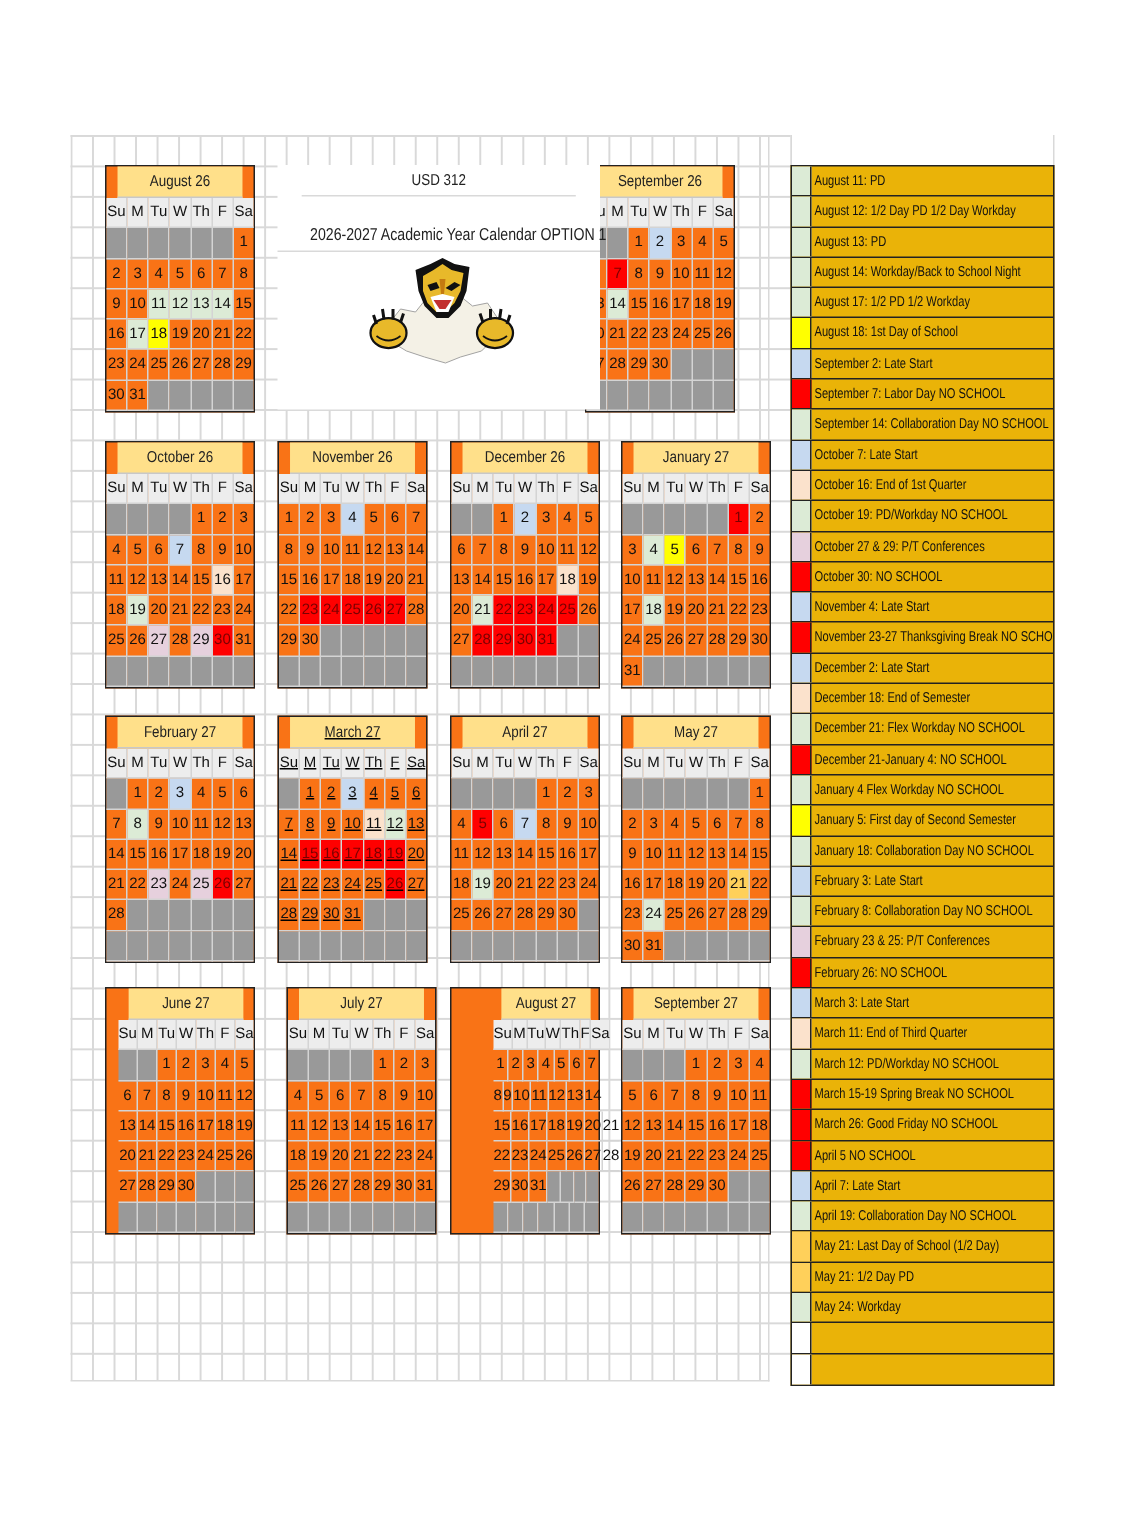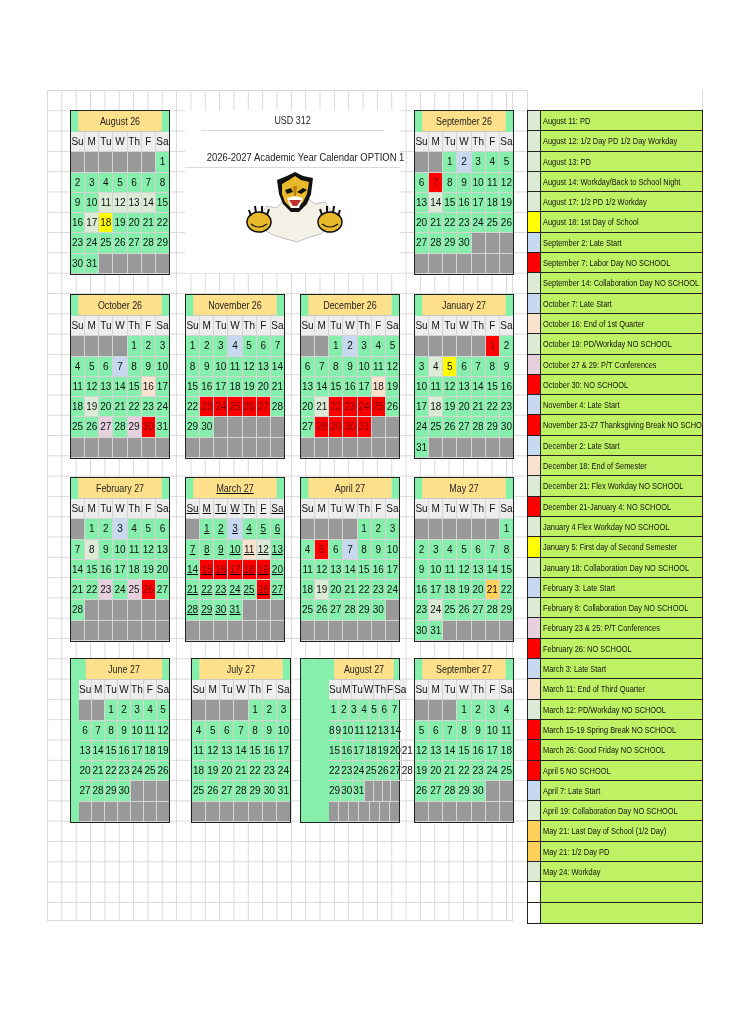--- a/index.html
+++ b/index.html
@@ -7,21 +7,21 @@
          font-family:"Liberation Sans", "DejaVu Sans", sans-serif; }
   .gridbg { position:absolute; left:47px; top:90px; width:465px; height:830px;
     background-image:
       linear-gradient(to right, #d9d9d9 1px, transparent 1px),
       linear-gradient(to bottom, #d9d9d9 1px, transparent 1px);
     background-size:14.35px 20.3px, 14.35px 20.3px;
     border-right:1px solid #d9d9d9; border-bottom:1px solid #d9d9d9; }
   .gridbg2 { position:absolute; left:512px; top:90px; width:15px; height:830px;
     background-image: linear-gradient(to bottom, #d9d9d9 1px, transparent 1px);
     background-size:15px 20.3px; border-right:1px solid #d9d9d9; }
-  .month { position:absolute; width:100px; background:#86efac; border:1.5px solid #222; box-sizing:border-box; }
+  .month { position:absolute; width:100px; background:#f97316; border:1.5px solid #222; box-sizing:border-box; }
   .month .mhead { height:20px; background:#ffe08a; text-align:center; font-size:10.5px; line-height:20px;
     color:#222; border-bottom:1px solid #c8c8c8; transform:scaleX(0.85); }
   .month .dow, .month .week { display:flex; height:20.3px; }
   .month .cell { flex:1; text-align:center; font-size:10px; line-height:20.3px; color:#111;
     border-right:1px solid #d4d4d4; border-bottom:1px solid #d4d4d4; box-sizing:border-box; }
   .month .cell:last-child { border-right:none; }
   .month .dow .cell { background:#ededed; }
   .cell.empty { background:#999999; }
   .cell.c-pd { background:#dcebd6; }
   .cell.c-first { background:#ffff00; }
@@ -30,21 +30,21 @@
   .cell.c-quarter { background:#fbe2cc; }
   .cell.c-conf { background:#e6d0dd; }
   .cell.c-last { background:#ffd05a; }
   .title-box { position:absolute; left:185px; top:110px; width:215px; height:163px; background:#fff; }
   .title-line1 { position:absolute; left:0; top:0; width:215px; height:20px; line-height:20px; text-align:center;
     font-size:10.5px; color:#222; border-bottom:1px solid #d9d9d9; transform:scaleX(0.85); }
   .title-line2 { position:absolute; left:0; top:37px; width:215px; height:20px; line-height:20px; text-align:center;
     font-size:11.5px; color:#222; border-bottom:1px solid #d9d9d9; white-space:nowrap; }
   .title-line2 span { display:inline-block; transform:scaleX(0.82); }
   .logo { position:absolute; left:52px; top:58px; width:115px; height:80px; }
-  .legend { position:absolute; left:527px; top:110px; width:176px; border:1.5px solid #222; box-sizing:border-box; background:#bef264; }
+  .legend { position:absolute; left:527px; top:110px; width:176px; border:1.5px solid #222; box-sizing:border-box; background:#eab308; }
   .lrow { display:flex; height:20.3px; border-bottom:1px solid #222; box-sizing:border-box; }
   .lrow:last-child { border-bottom:none; }
   .lsw { width:13px; border-right:1px solid #222; box-sizing:border-box; }
   .ltx { flex:1; font-size:9.5px; line-height:19px; padding-left:2px; white-space:nowrap; overflow:hidden; color:#111; }
   .ltx span { display:inline-block; transform:scaleX(0.78); transform-origin:left center; }
   .legend-top { position:absolute; left:527px; top:90px; width:176px; height:20px; border-left:1px solid #d9d9d9; border-right:1px solid #d9d9d9; box-sizing:border-box; }
   .sw-pd { background:#dcebd6; } .sw-first { background:#ffff00; } .sw-late { background:#c6d9f0; }
   .sw-off { background:#ff0000; } .sw-quarter { background:#fbe2cc; } .sw-conf { background:#e6d0dd; }
   .sw-last { background:#ffd05a; } .sw-none { background:#ffffff; }
 </style>
@@ -115,21 +115,21 @@
       <div class="week">
         <div class="cell">30</div>
         <div class="cell">31</div>
         <div class="cell empty"></div>
         <div class="cell empty"></div>
         <div class="cell empty"></div>
         <div class="cell empty"></div>
         <div class="cell empty"></div>
       </div>
     </div>
-    <div class="month" style="left: 414px; top: 110px;">
+    <div class="month" style="left: 390px; top: 110px;">
       <div class="mhead">September 26</div>
       <div class="dow">
         <div class="cell">Su</div>
         <div class="cell">M</div>
         <div class="cell">Tu</div>
         <div class="cell">W</div>
         <div class="cell">Th</div>
         <div class="cell">F</div>
         <div class="cell">Sa</div>
       </div>

